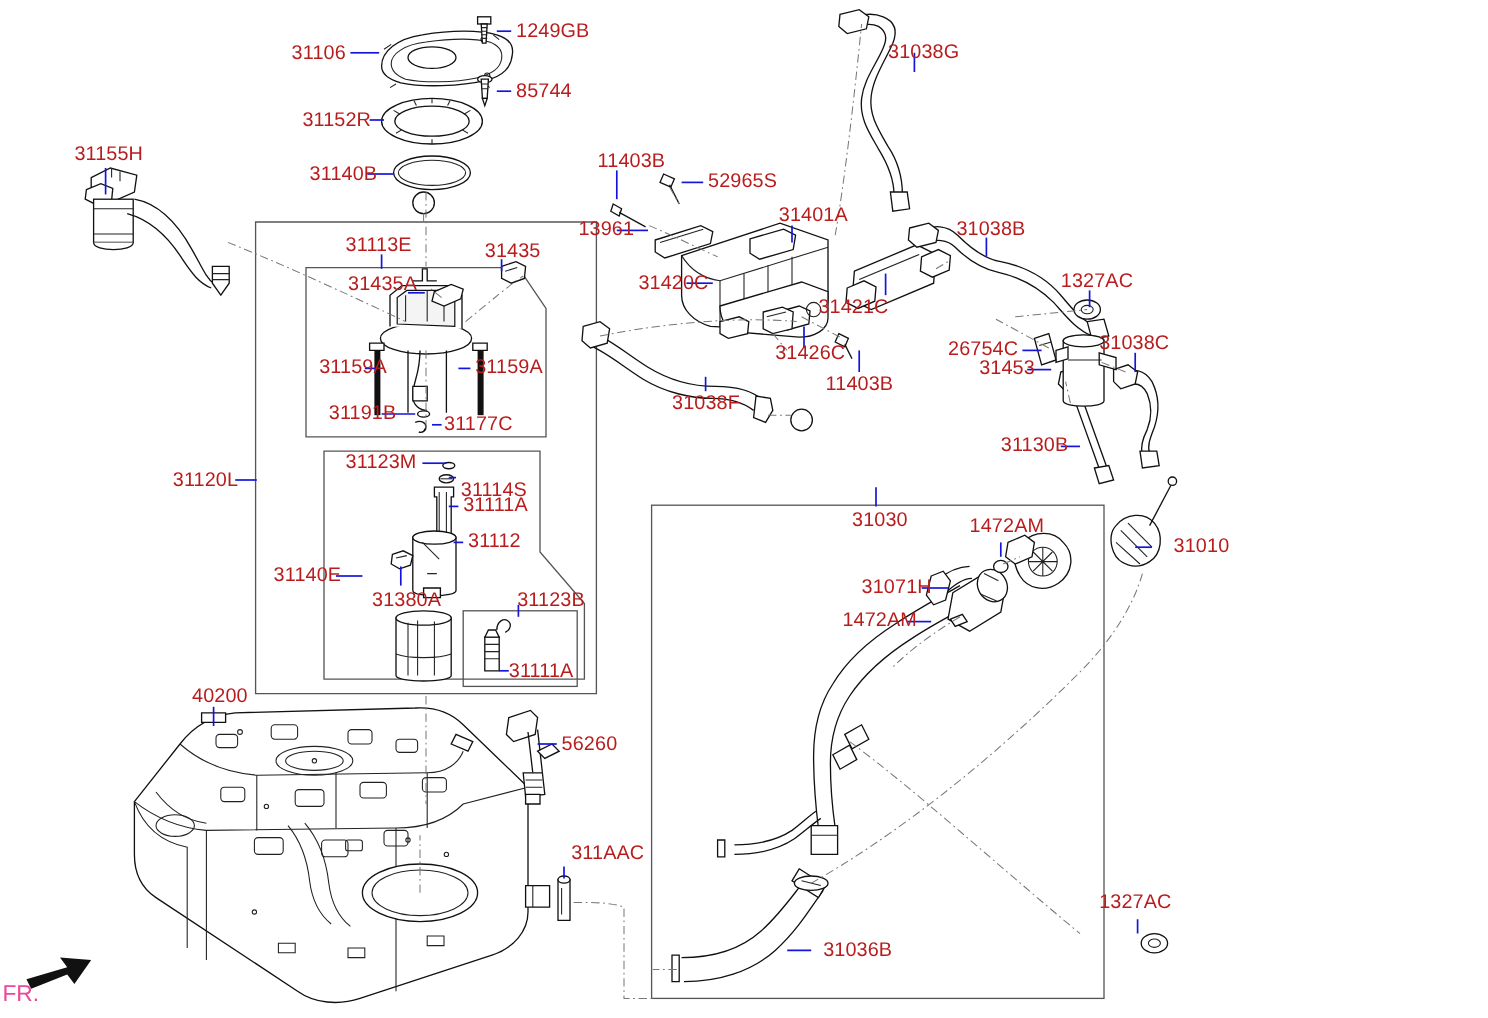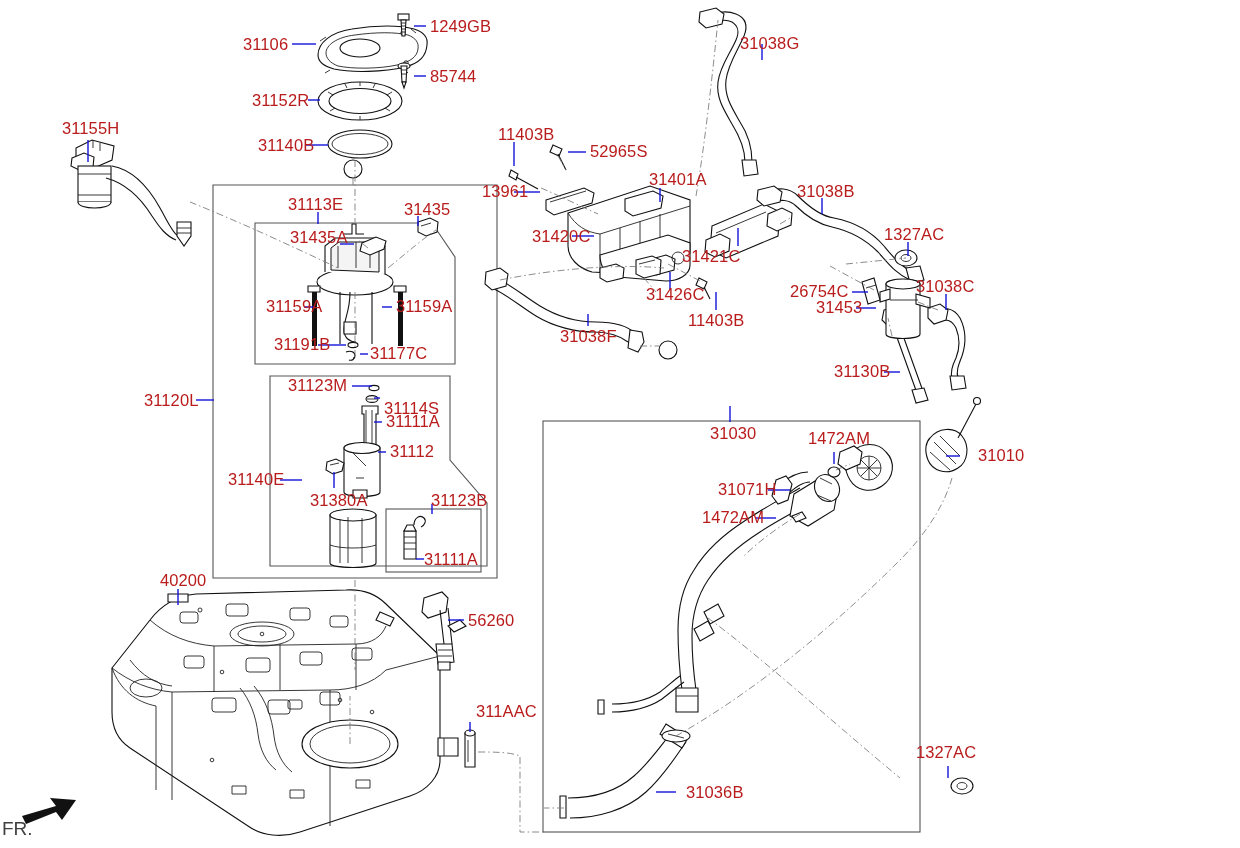--- a/index.html
+++ b/index.html
@@ -2,21 +2,21 @@
 <html><head>
 <meta charset="utf-8">
 <style>
   html,body{margin:0;padding:0;background:#fff;}
   body{width:1240px;height:848px;position:relative;overflow:hidden;
        font-family:"Liberation Sans","DejaVu Sans",sans-serif;}
   #stage{position:absolute;inset:0;width:1240px;height:848px;}
   svg{position:absolute;left:0;top:0;width:1240px;height:848px;}
   .lbl{position:absolute;color:#b91c1c;font-size:16.5px;font-weight:400;
        letter-spacing:.1px;white-space:nowrap;line-height:1;}
-  .fr{position:absolute;color:#404040;font-size:19px;font-weight:400;}
+  .fr{position:absolute;color:#ec4899;font-size:19px;font-weight:400;}
   .dark{stroke:#111;fill:none;stroke-width:1.1;}
   .thin{stroke:#222;fill:none;stroke-width:.9;}
   .box{stroke:#555;fill:none;stroke-width:1.1;}
   .lead{stroke:#1414dc;stroke-width:1.4;fill:none;}
   .dash{stroke:#777;stroke-width:.85;fill:none;stroke-dasharray:7 3 1.5 3;}
   .fillw{fill:#fff;stroke:#111;stroke-width:1.1;}
   .fillg{fill:#f4f4f4;stroke:#111;stroke-width:1;}
   .solid{fill:#111;stroke:none;}
 </style>
 </head>

